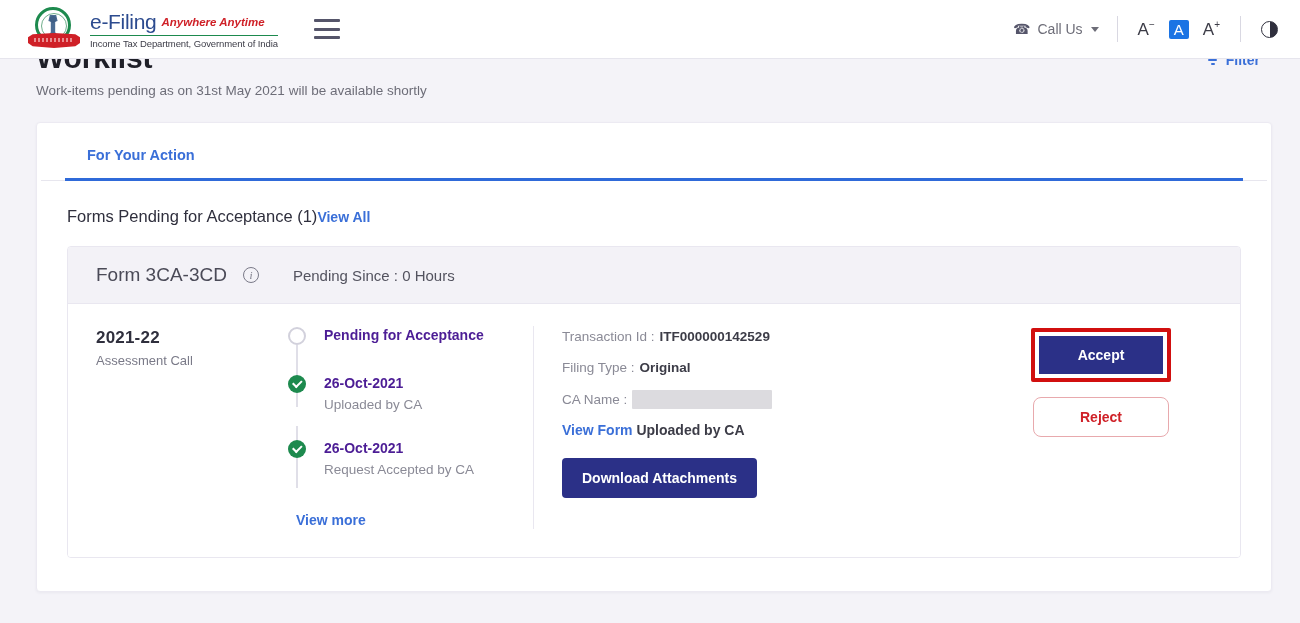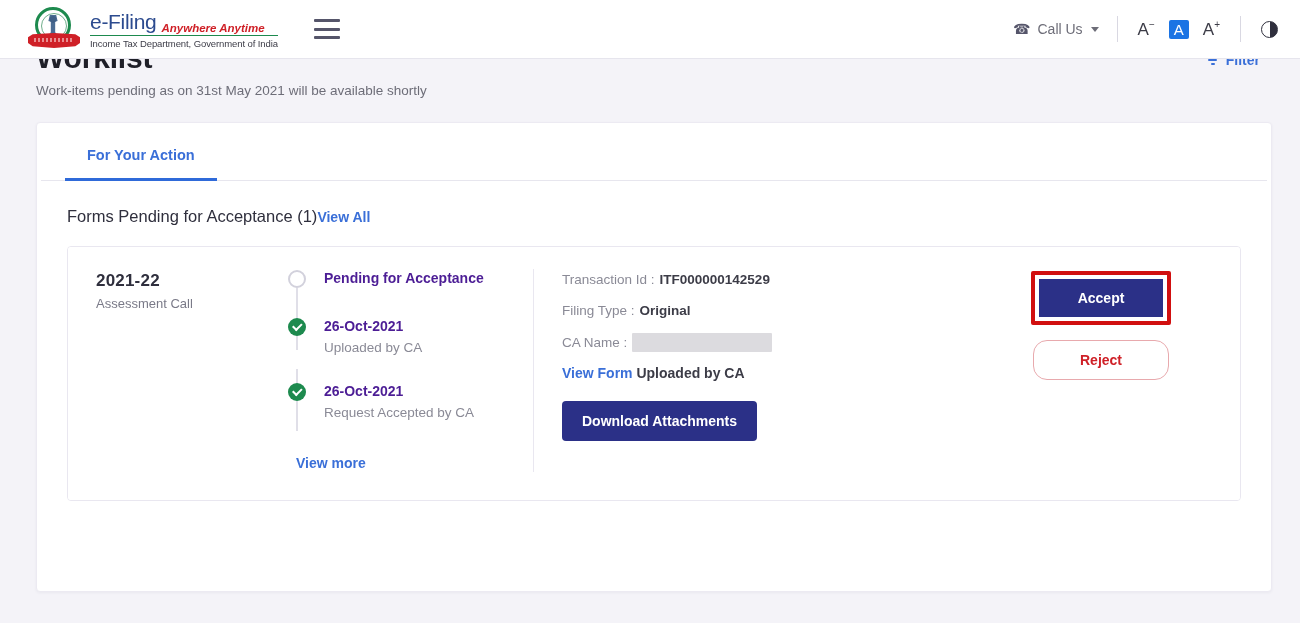--- a/index.html
+++ b/index.html
@@ -104,21 +104,21 @@
     content: "";
     position: absolute;
     left: 6px; top: 5px; right: 6px; height: 4px;
     background: repeating-linear-gradient(90deg, #f2b2b4 0 2px, transparent 2px 4px);
     opacity: .75;
   }
 
   .brand-text { padding-top: 1px; }
   .brand-line1 {
     display: flex;
-    align-items: flex-end;
+    align-items: center;
     gap: 5px;
     border-bottom: 1.5px solid #1d8a4e;
     padding-bottom: 1px;
   }
   .brand-efiling {
     font-size: 21px;
     color: #2c4b8f;
     font-weight: 400;
     letter-spacing: -0.3px;
   }
@@ -247,20 +247,21 @@
     border-radius: 4px;
     box-shadow: 0 1px 3px rgba(40,35,70,.05);
     min-height: 470px;
   }
 
   .tabs {
     display: flex;
     padding: 0 24px;
     border-bottom: 1px solid #e7e6ee;
     margin: 0 4px;
+    flex-direction: column;
   }
   .tab {
     font-size: 14.5px;
     color: #6d6d78;
     padding: 24px 22px 15px 22px;
     cursor: pointer;
     border-bottom: 3px solid transparent;
     margin-bottom: -1px;
     white-space: nowrap;
   }
@@ -508,21 +509,21 @@
     font-weight: 700;
     width: 124px;
     padding: 11px 0;
     cursor: pointer;
     display: block;
   }
   .btn-reject {
     background: #fff;
     color: #cf2027;
     border: 1px solid #e8a9ad;
-    border-radius: 14px;
+    border-radius: 8px;
     font-family: inherit;
     font-size: 14px;
     font-weight: 700;
     width: 136px;
     padding: 11px 0;
     cursor: pointer;
     margin-top: 15px;
   }
 </style>
 </head>
@@ -541,20 +542,25 @@
       <div class="tab active">For Your Action</div>
     </div>
 
     <div class="section-row">
       <div class="section-title">Forms Pending for Acceptance (1)</div>
       <div class="view-all">View All</div>
     </div>
 
     <div class="form-card">
 
+      <div class="form-card-head">
+        <div class="form-name">Form 3CA-3CD</div>
+        <div class="info-icon">i</div>
+        <div class="pending-since">Pending Since : 0 Hours</div>
+      </div>
 
       <div class="form-card-body">
 
         <div class="col-year">
           <div class="ay-value">2021-22</div>
           <div class="ay-label">Assessment Call</div>
         </div>
 
         <div class="col-timeline">
           <div class="tl-line l1"></div>

